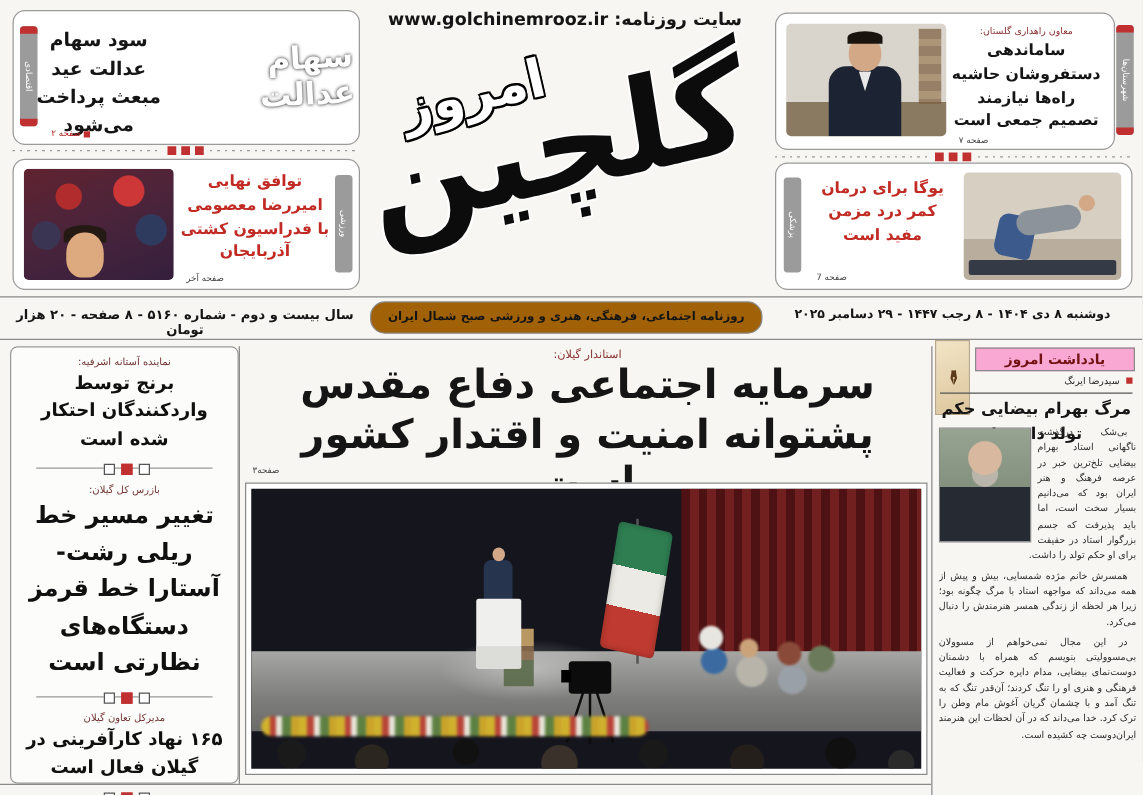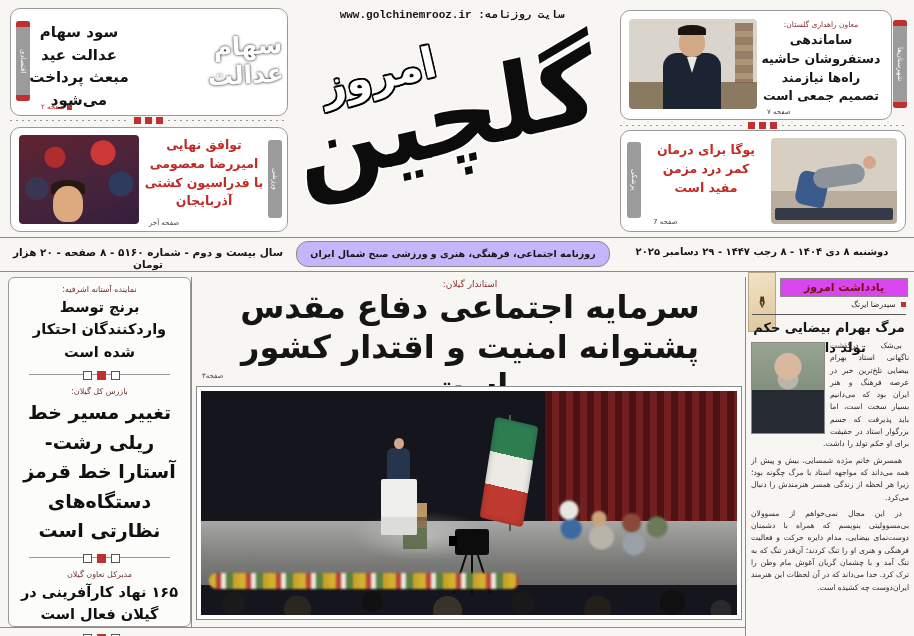--- a/index.html
+++ b/index.html
@@ -125,21 +125,21 @@
   .img-yoga .head3{position:absolute;left:92px;top:18px;width:13px;height:13px;background:#d3a887;border-radius:50%;}
   .pen-img{position:absolute;left:748px;top:272px;width:26px;height:58px;border:1px solid #b8a888;
     background:linear-gradient(160deg,#f2e4c6,#dcc69c);display:flex;align-items:center;justify-content:center;}
   .pen-img span{font-size:17px;color:#5a3a1a;transform:rotate(90deg);}
   .portrait{float:left;width:72px;height:90px;margin:2px 5px 2px 0;border:1px solid #8a8a8a;
     background:
       radial-gradient(circle at 50% 26%,#d8b89e 0 13px,transparent 14px),
       radial-gradient(circle at 50% 40%,#b9b5ab 0 10px,transparent 11px),
       linear-gradient(180deg,transparent 52%,#262a33 52%),
       linear-gradient(180deg,#98a492,#6e7e6a);}
-  .note-head{position:absolute;left:780px;top:278px;width:126px;height:17px;background:#d946ef;border:1px solid #8a8a8a;
+  .note-head{position:absolute;left:780px;top:278px;width:126px;height:17px;background:#f9a8d4;border:1px solid #8a8a8a;
     display:flex;align-items:center;justify-content:center;font-weight:bold;font-size:11px;color:#731212;}
 </style>
 </head>
 <body>
 
 <div class="page">
 
   <div class="box" style="left:10px;top:8px;width:276px;height:106px;">
     <div class="tab" style="left:5px;top:12px;height:80px;">
       <span class="tip top"></span>
@@ -166,21 +166,21 @@
       <div class="hair"></div>
         <div class="face"></div>
     </div>
     <div class="abs hl hl-red" style="left:132px;top:8px;width:122px;font-size:12.5px;">توافق نهایی امیررضا معصومی با فدراسیون کشتی آذربایجان</div>
     <div class="abs pagemark" style="left:138px;bottom:4px;"><span>صفحه آخر</span></div>
     <div class="tab" style="right:5px;top:12px;height:78px;">
       <span>ورزشی</span>
     </div>
   </div>
 
-  <div class="abs" style="left:296px;top:8px;width:312px;text-align:center;font-size:11px;font-weight:bold;font-family:Liberation Mono, monospace;">
+  <div class="abs" style="left:296px;top:8px;width:312px;text-align:center;font-size:14px;font-weight:bold;">
     <span>سایت روزنامه:</span>
     <span dir="ltr">www.golchinemrooz.ir</span>
   </div>
   <div class="abs" style="left:296px;top:24px;width:312px;height:208px;">
     <div class="abs logo-main" style="right:8px;top:34px;font-size:102px;">گلچین</div>
     <div class="abs logo-sub" style="left:24px;top:26px;font-size:42px;">امروز</div>
   </div>
 
   <div class="box" style="left:620px;top:10px;width:270px;height:108px;">
     <div class="img-official">
@@ -217,21 +217,21 @@
     <div class="img-yoga">
       <div class="mat"></div>
         <div class="legs"></div>
         <div class="torso"></div>
         <div class="head3"></div>
     </div>
   </div>
 
   <div class="rule" style="left:0;top:237px;width:914px;height:1px;"></div>
   <div class="abs" style="left:10px;top:246px;width:276px;text-align:center;font-size:10.5px;font-weight:bold;">سال بیست و دوم - شماره ۵۱۶۰ - ۸ صفحه - ۲۰ هزار تومان</div>
-  <div class="abs" style="left:296px;top:241px;width:312px;height:24px;border:1px solid #8a8a8a;border-radius:12px;background:#c4b5fd;line-height:24px;text-align:center;font-size:9.5px;font-weight:bold;">روزنامه اجتماعی، فرهنگی، هنری و ورزشی صبح شمال ایران</div>
+  <div class="abs" style="left:296px;top:241px;width:312px;height:24px;border:1px solid #8a8a8a;border-radius:12px;background:#a16207;line-height:24px;text-align:center;font-size:9.5px;font-weight:bold;">روزنامه اجتماعی، فرهنگی، هنری و ورزشی صبح شمال ایران</div>
   <div class="abs" style="left:616px;top:246px;width:292px;text-align:center;font-size:10px;font-weight:bold;">دوشنبه ۸ دی ۱۴۰۴ - ۸ رجب ۱۴۴۷ - ۲۹ دسامبر ۲۰۲۵</div>
   <div class="rule" style="left:0;top:271px;width:914px;height:1px;"></div>
 
   <div class="abs" style="left:8px;top:277px;width:183px;height:350px;border:1px solid #9a9a9a;border-radius:6px;background:#fcfcfa;box-sizing:border-box;padding:4px 2px;">
     <div class="lcol-item">
       <div class="kicker">نماینده آستانه اشرفیه:</div>
       <div class="hl" style="font-size:14.5px;">برنج توسط واردکنندگان احتکار شده است</div>
     </div>
     <div class="orn">
         <span class="c" style="left:54px;"></span>

